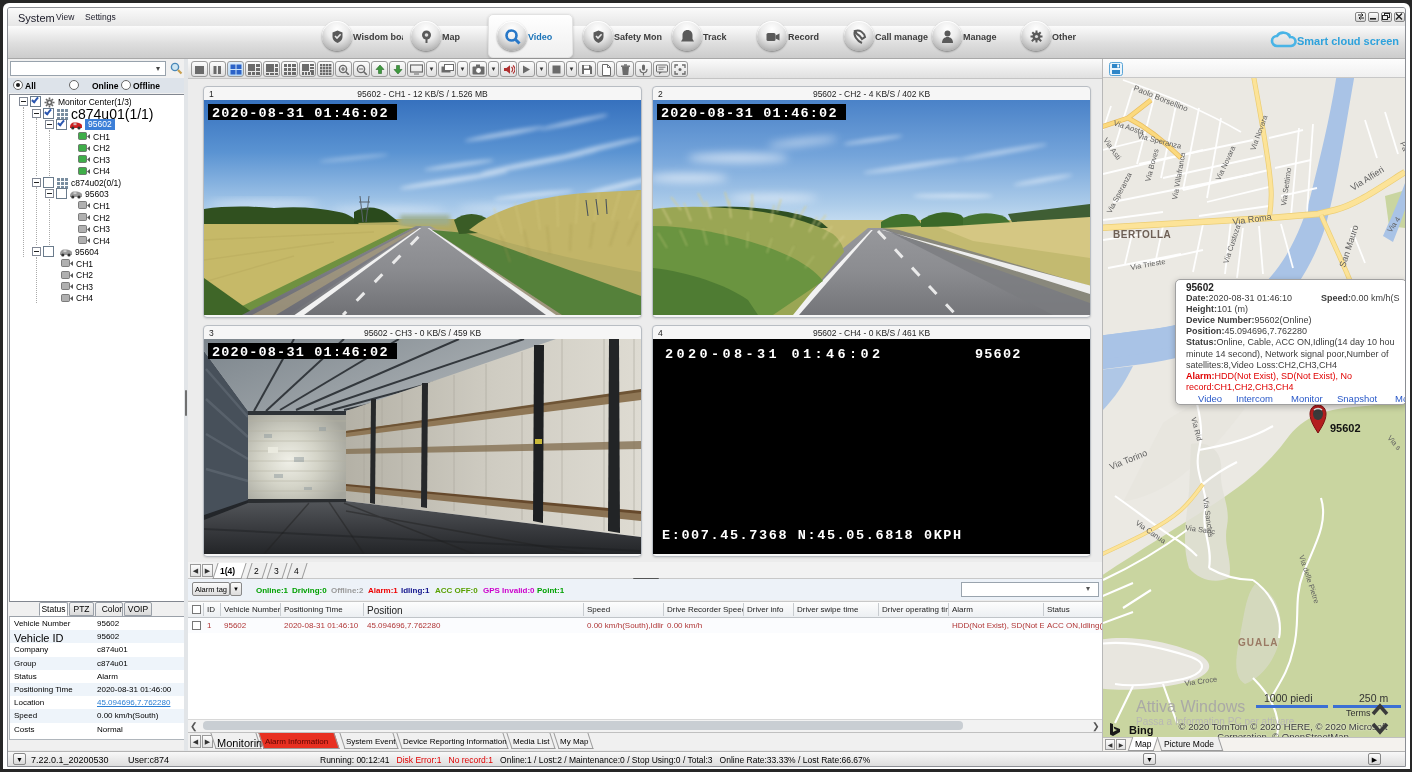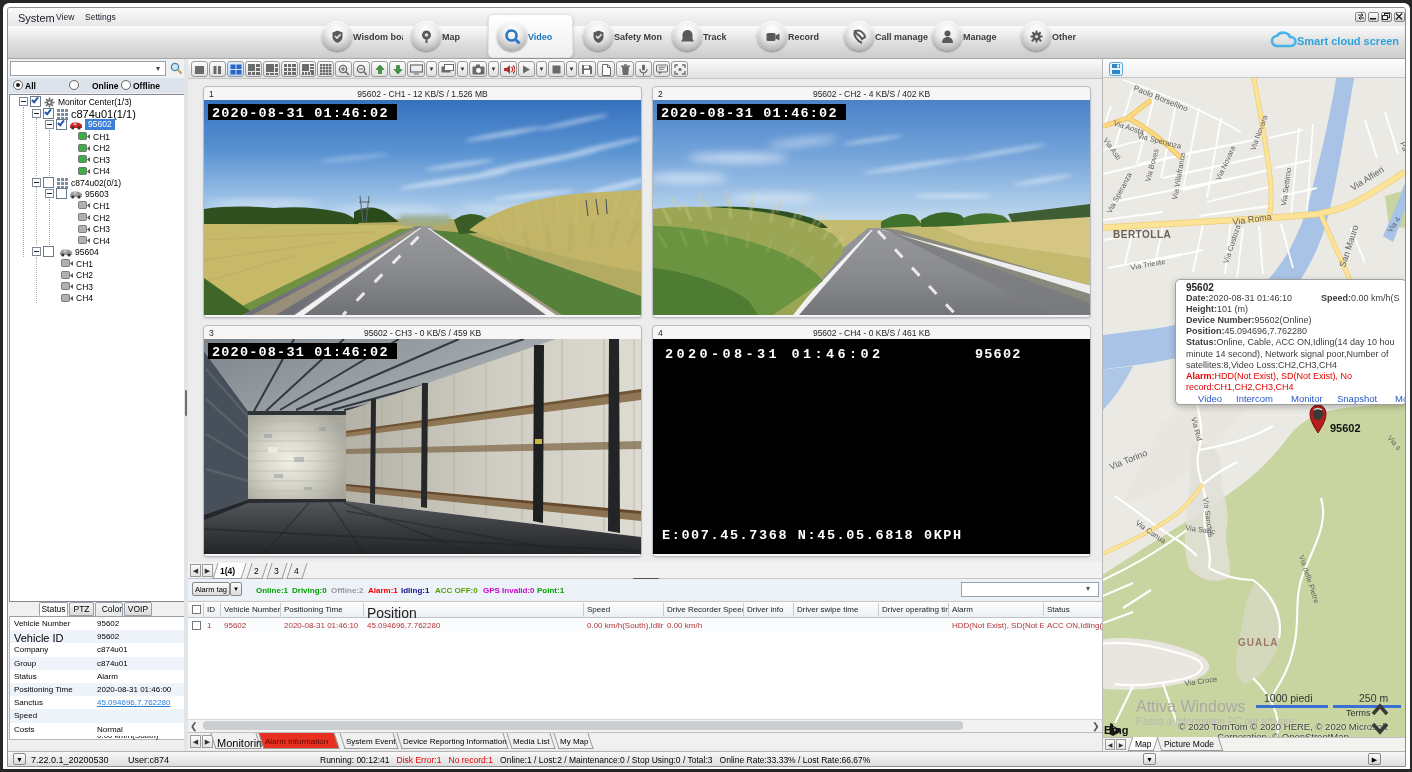--- a/index.html
+++ b/index.html
@@ -139,21 +139,21 @@
         <rect x="4" y="0" width="3" height="3"></rect>
         <rect x="8" y="0" width="3" height="3"></rect>
         <rect x="0" y="4" width="3" height="3"></rect>
         <rect x="4" y="4" width="3" height="3"></rect>
         <rect x="8" y="4" width="3" height="3"></rect>
         <rect x="0" y="8" width="3" height="3"></rect>
         <rect x="4" y="8" width="3" height="3"></rect>
         <rect x="8" y="8" width="3" height="3"></rect>
       </g>
     </svg>
-<div class="a nw" style="left:63px;top:100.55px;font-size:11px;line-height:10px;">c874u01(1/1)</div>
+<div class="a nw" style="left:63px;top:100.55px;font-size:14px;line-height:10px;">c874u01(1/1)</div>
 <div class="a" style="left:37px;top:112.1px;width:9px;height:9px;border:1px solid #808794;background:#fff;">
       <div class="a" style="left:1px;top:3px;width:5px;height:1px;background:#222;"></div>
     </div>
 <div class="a" style="left:48px;top:111.1px;width:11px;height:11px;border:1px solid #6a7b8c;background:#fff;">
       <div class="a" style="left:2px;top:-1px;width:4px;height:7px;border:solid #2a56b0;border-width:0 2px 2px 0;transform:rotate(40deg);"></div>
     </div>
 <svg class="a" style="left:61px;top:113.1px" width="14" height="9" viewBox="0 0 14 9">
       <path d="M1,6 c0,-2 1,-4 3,-4.5 l4,0 c3,0.5 5,1.5 5,3 l0,2.5 l-12,0 z" fill="#cc2222"></path>
       <circle cx="3.8" cy="7" r="1.6" fill="#333"></circle>
       <circle cx="10" cy="7" r="1.6" fill="#333"></circle>
@@ -278,25 +278,25 @@
 <div class="a" style="left:2px;top:648.6px;width:176px;height:13.2px;background:#eef4fa;"></div>
 <div class="a nw" style="left:6px;top:650.6px;font-size:8px;">Group</div>
 <div class="a nw" style="left:89px;top:650.6px;font-size:8px;">c874u01</div>
 <div class="a" style="left:2px;top:661.8px;width:176px;height:13.2px;background:#fff;"></div>
 <div class="a nw" style="left:6px;top:663.8px;font-size:8px;">Status</div>
 <div class="a nw" style="left:89px;top:663.8px;font-size:8px;">Alarm</div>
 <div class="a" style="left:2px;top:675.0px;width:176px;height:13.2px;background:#eef4fa;"></div>
 <div class="a nw" style="left:6px;top:677.0px;font-size:8px;">Positioning Time</div>
 <div class="a nw" style="left:89px;top:677.0px;font-size:8px;">2020-08-31 01:46:00</div>
 <div class="a" style="left:2px;top:688.2px;width:176px;height:13.2px;background:#fff;"></div>
-<div class="a nw" style="left:6px;top:690.2px;font-size:8px;">Sanctus</div>
+<div class="a nw" style="left:6px;top:690.2px;font-size:8px;">Location</div>
 <div class="a nw" style="left:89px;top:690.2px;font-size:8px;"><span style="color:#2a7fd4;text-decoration:underline;">45.094696,7.762280</span></div>
 <div class="a" style="left:2px;top:701.4px;width:176px;height:13.2px;background:#eef4fa;"></div>
 <div class="a nw" style="left:6px;top:703.4px;font-size:8px;">Speed</div>
-<div class="a nw" style="left:89px;top:703.4px;font-size:8px;margin-top:20px;">0.00 km/h(South)</div>
+<div class="a nw" style="left:89px;top:703.4px;font-size:8px;">0.00 km/h(South)</div>
 <div class="a" style="left:2px;top:714.6px;width:176px;height:13.2px;background:#fff;"></div>
 <div class="a nw" style="left:6px;top:716.6px;font-size:8px;">Costs</div>
 <div class="a nw" style="left:89px;top:716.6px;font-size:8px;">Normal</div>
 <div class="a" style="left:176px;top:51px;width:4px;height:692px;background:#e2e5e8;"></div>
 <div class="a" style="left:177px;top:382px;width:2px;height:26px;background:#707070;border-radius:1px;"></div>
 <div class="a" style="left:180px;top:51px;width:914px;height:691px;background:#ececec;"></div>
 <div class="a" style="left:180px;top:51px;width:914px;height:20px;background:linear-gradient(#fbfbfb,#e0e0e0);border-bottom:1px solid #c4c4c4;"></div>
 <div class="a" style="left:183px;top:53px;width:17px;height:16px;background:linear-gradient(#fcfcfc,#dfdfdf);border:1px solid #9a9a9a;border-radius:3px;text-align:center;line-height:14px;"><svg width="11" height="10" viewBox="0 0 11 10" style="vertical-align:middle">
         <rect x="1" y="1" width="9" height="8" fill="#6a6a6a"></rect>
       </svg></div>
@@ -683,21 +683,21 @@
 <div class="a" style="left:953px;top:574px;width:138px;height:15px;background:#fff;border:1px solid #9aa4ae;"></div>
 <div class="a" style="left:1078px;top:576px;font-size:8px;color:#555;">▾</div>
 <div class="a" style="left:180px;top:593px;width:914px;height:17px;background:linear-gradient(#fdfdfd,#eceff2);border-top:1px solid #c8c8c8;border-bottom:1px solid #c0c4c8;"></div>
 <div class="a" style="left:195px;top:595px;width:1px;height:13px;background:#c8ccd0;"></div>
 <div class="a nw" style="left:199px;top:597px;width:13px;overflow:hidden;font-size:8px;color:#222;">ID</div>
 <div class="a" style="left:212px;top:595px;width:1px;height:13px;background:#c8ccd0;"></div>
 <div class="a nw" style="left:216px;top:597px;width:56px;overflow:hidden;font-size:8px;color:#222;">Vehicle Number</div>
 <div class="a" style="left:272px;top:595px;width:1px;height:13px;background:#c8ccd0;"></div>
 <div class="a nw" style="left:276px;top:597px;width:79px;overflow:hidden;font-size:8px;color:#222;">Positioning Time</div>
 <div class="a" style="left:355px;top:595px;width:1px;height:13px;background:#c8ccd0;"></div>
-<div class="a nw" style="left:359px;top:597px;width:216px;overflow:hidden;font-size:14px;color:#222;">Position</div>
+<div class="a nw" style="left:359px;top:597px;width:216px;overflow:hidden;font-size:10px;color:#222;">Position</div>
 <div class="a" style="left:575px;top:595px;width:1px;height:13px;background:#c8ccd0;"></div>
 <div class="a nw" style="left:579px;top:597px;width:76px;overflow:hidden;font-size:8px;color:#222;">Speed</div>
 <div class="a" style="left:655px;top:595px;width:1px;height:13px;background:#c8ccd0;"></div>
 <div class="a nw" style="left:659px;top:597px;width:76px;overflow:hidden;font-size:8px;color:#222;">Drive Recorder Speed</div>
 <div class="a" style="left:735px;top:595px;width:1px;height:13px;background:#c8ccd0;"></div>
 <div class="a nw" style="left:739px;top:597px;width:46px;overflow:hidden;font-size:8px;color:#222;">Driver info</div>
 <div class="a" style="left:785px;top:595px;width:1px;height:13px;background:#c8ccd0;"></div>
 <div class="a nw" style="left:789px;top:597px;width:81px;overflow:hidden;font-size:8px;color:#222;">Driver swipe time</div>
 <div class="a" style="left:870px;top:595px;width:1px;height:13px;background:#c8ccd0;"></div>
 <div class="a nw" style="left:874px;top:597px;width:66px;overflow:hidden;font-size:8px;color:#222;">Driver operating tim</div>
@@ -883,20 +883,20 @@
 <div class="a" style="left:1160px;top:713px;width:230px;text-align:center;font-size:9.5px;color:#3a3a3a;text-shadow:0 0 2px #fff;">© 2020 TomTom © 2020 HERE, © 2020 Microsoft</div>
 <div class="a" style="left:1160px;top:723px;width:230px;text-align:center;font-size:9.5px;color:#3a3a3a;text-shadow:0 0 2px #fff;">Corporation, © OpenStreetMap</div>
 <div class="a nw" style="left:1338px;top:700px;font-size:9px;color:#333;">Terms</div>
 <svg class="a" style="left:1362px;top:694px;" width="20" height="36" viewBox="0 0 20 36">
       <path d="M3,12 L10,4 L17,12" stroke="#3a3a3a" stroke-width="3.5" fill="none"></path>
       <path d="M3,22 L10,30 L17,22" stroke="#3a3a3a" stroke-width="3.5" fill="none"></path>
     </svg>
 <svg class="a" style="left:1100px;top:714px;" width="14" height="16" viewBox="0 0 14 16">
       <path d="M2,1 L5,2 V10 L9,8 L6.5,7 L5.5,4.5 L12,7 V10 L5,14 L2,12.5 Z" fill="#1a1a1a"></path>
     </svg>
-<div class="a nw" style="left:1096px;top:716px;font-size:11px;font-weight:bold;color:#111;text-align:center;">Bing</div>
+<div class="a nw" style="left:1121px;top:716px;font-size:11px;font-weight:bold;color:#111;text-align:center;">Bing</div>
 <div class="a" style="left:1095px;top:729px;width:302px;height:14px;background:#f4f2ee;border-top:1px solid #c0c0c0;"></div>
 <div class="a" style="left:1097px;top:731px;width:10px;height:11px;background:linear-gradient(#fcfcfc,#e2e2e2);border:1px solid #9a9a9a;font-size:6px;text-align:center;line-height:10px;color:#333;">◀</div>
 <div class="a" style="left:1108px;top:731px;width:10px;height:11px;background:linear-gradient(#fcfcfc,#e2e2e2);border:1px solid #9a9a9a;font-size:6px;text-align:center;line-height:10px;color:#333;">▶</div>
 <div class="a" style="left:1122px;top:729px;width:26px;height:14px;background:#fff;border:1px solid #9a9a9a;border-top:none;transform:skewX(-18deg);"></div>
 <div class="a" style="left:1127px;top:731px;font-size:8.5px;">Map</div>
 <div class="a" style="left:1151px;top:729px;width:62px;height:14px;background:#f0f0f0;border:1px solid #9a9a9a;border-top:none;transform:skewX(18deg);"></div>
 <div class="a nw" style="left:1156px;top:731px;font-size:8.5px;">Picture Mode</div>
 </div>
 </body></html>

